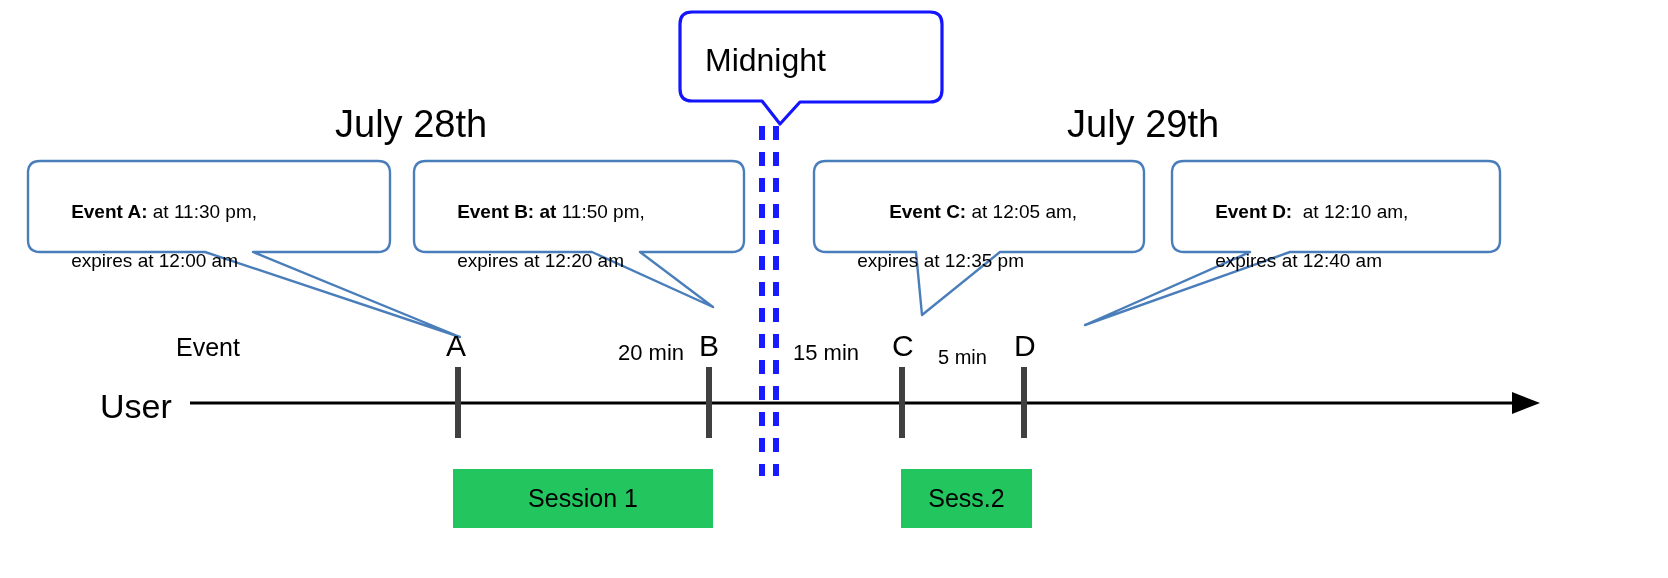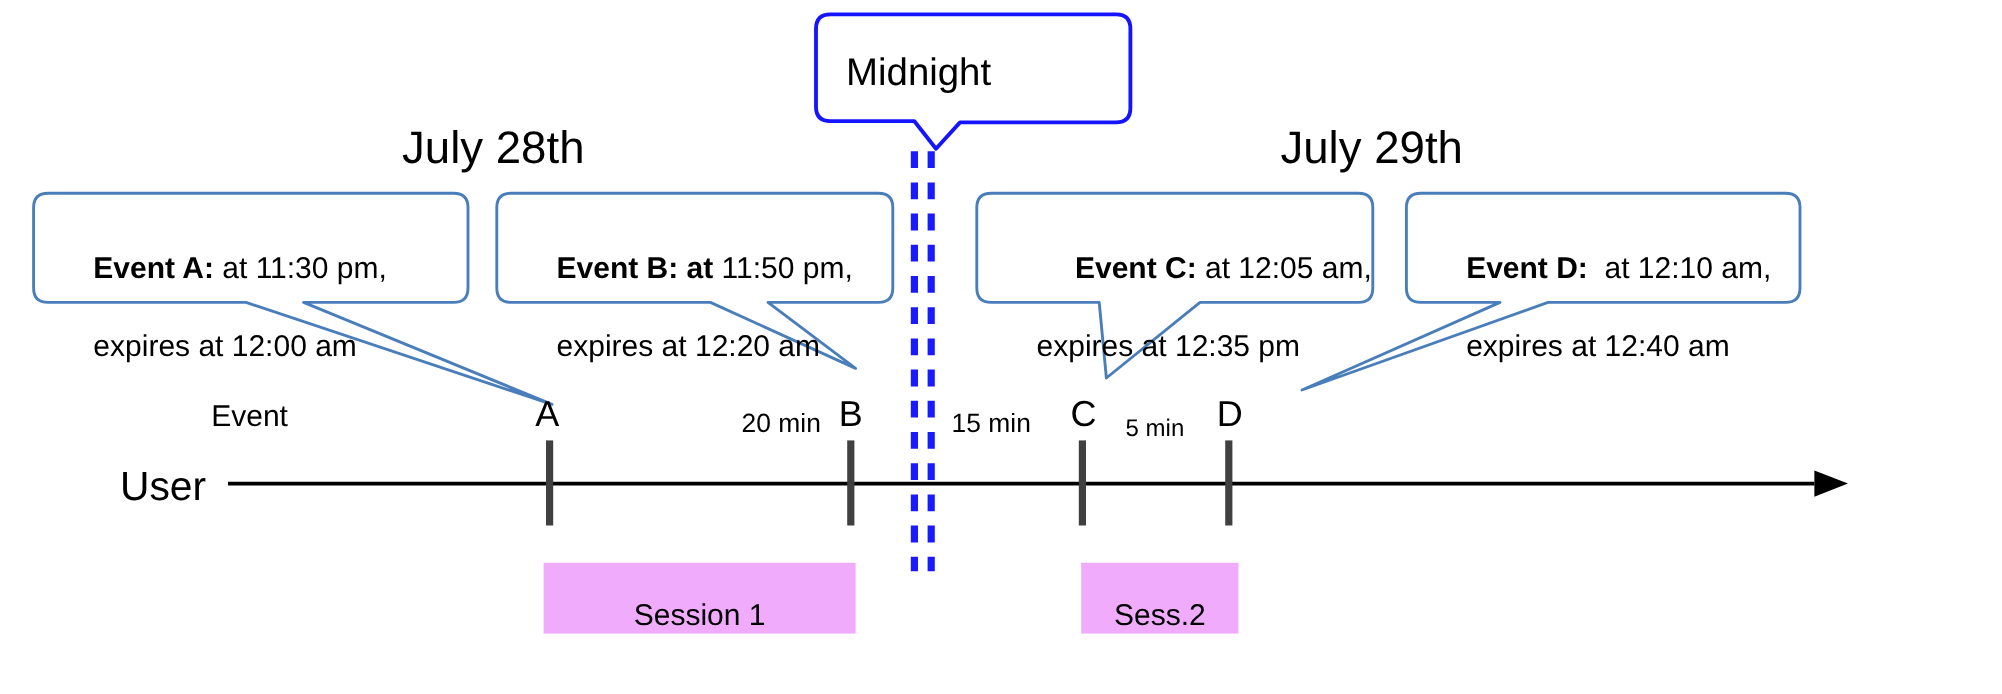--- a/index.html
+++ b/index.html
@@ -27,21 +27,21 @@
   }
   .txt {
     position: absolute;
     white-space: pre;
     color: #000000;
     line-height: 1.28;
   }
   .callout-text {
     position: absolute;
     color: #000000;
-    font-size: 25px;
+    font-size: 19px;
     line-height: 1.30;
     white-space: pre;
   }
   .date-label {
     font-size: 38px;
     margin-left: 32px;
   }
   .user-label {
     font-size: 34px;
   }
@@ -52,23 +52,23 @@
     font-size: 30px;
   }
   .gap-label {
     font-size: 22px;
   }
   .gap-label.small {
     font-size: 20px;
   }
   .session-box {
     position: absolute;
-    background: #f0abfc;
+    background: #22c55e;
     display: flex;
-    align-items: flex-end;
+    align-items: center;
     justify-content: center;
     color: #000000;
     font-size: 25px;
   }
   .midnight-text {
     position: absolute;
     font-size: 32px;
     color: #000000;
     white-space: pre;
   }

